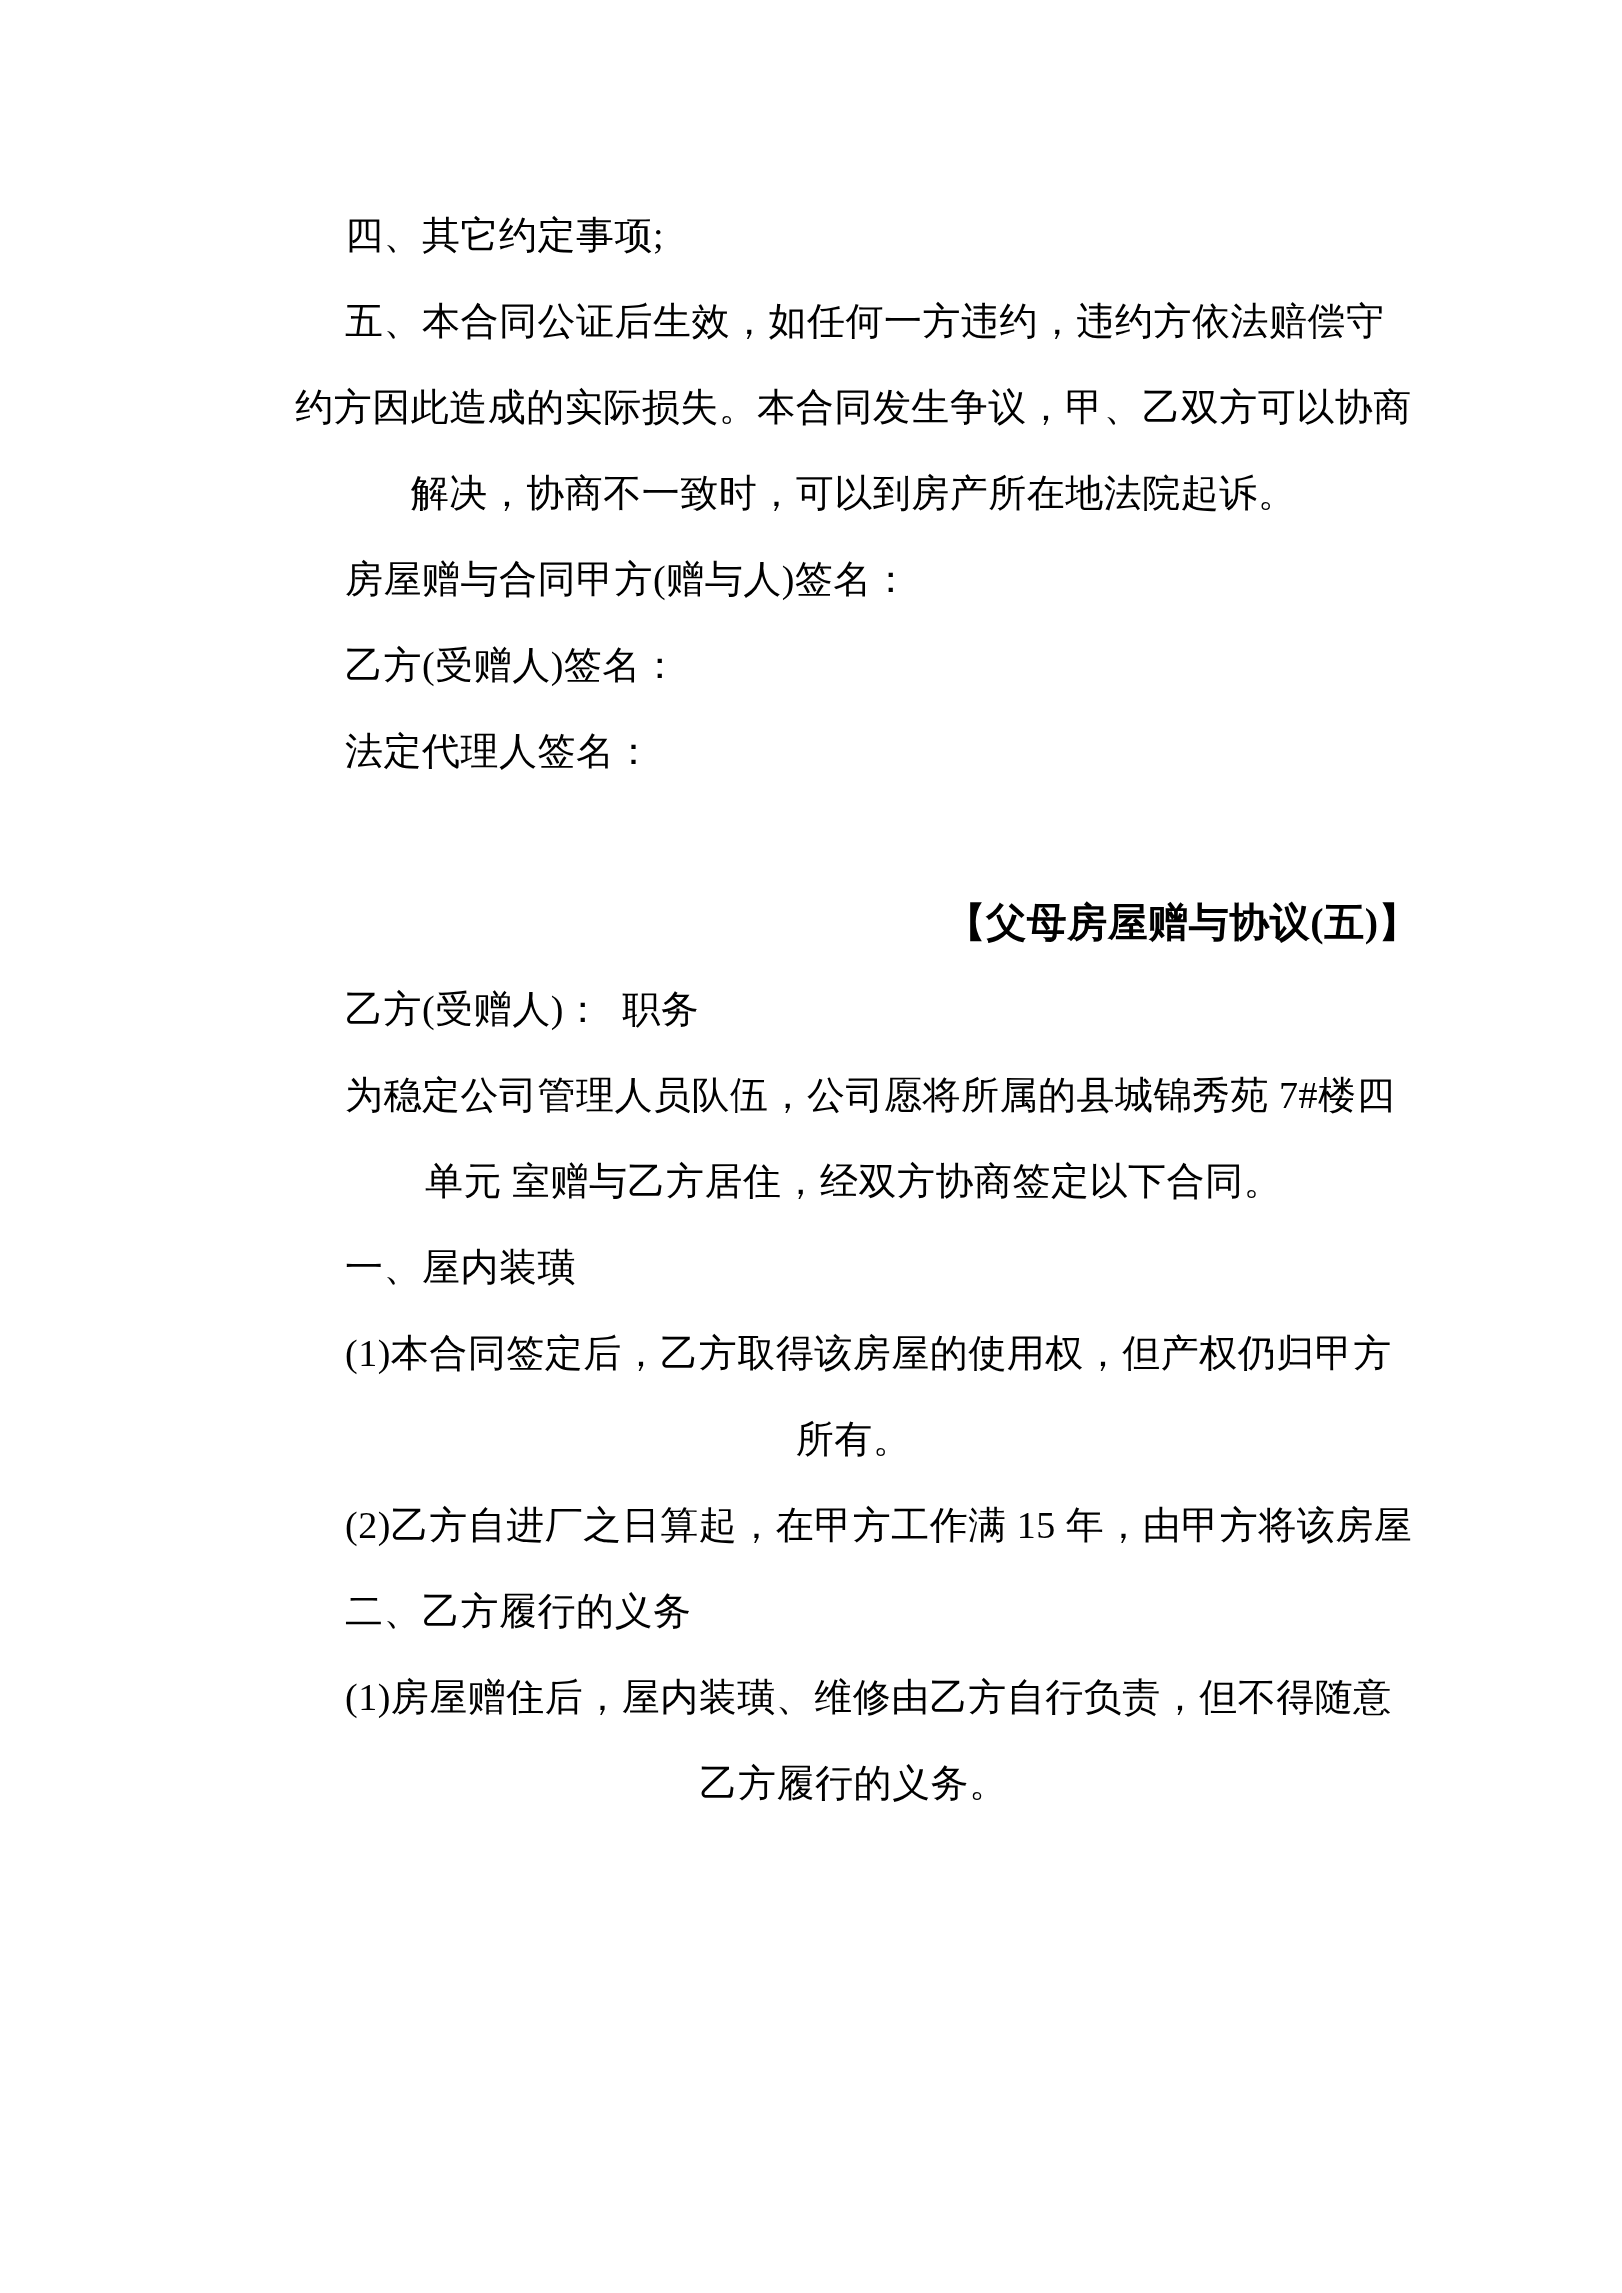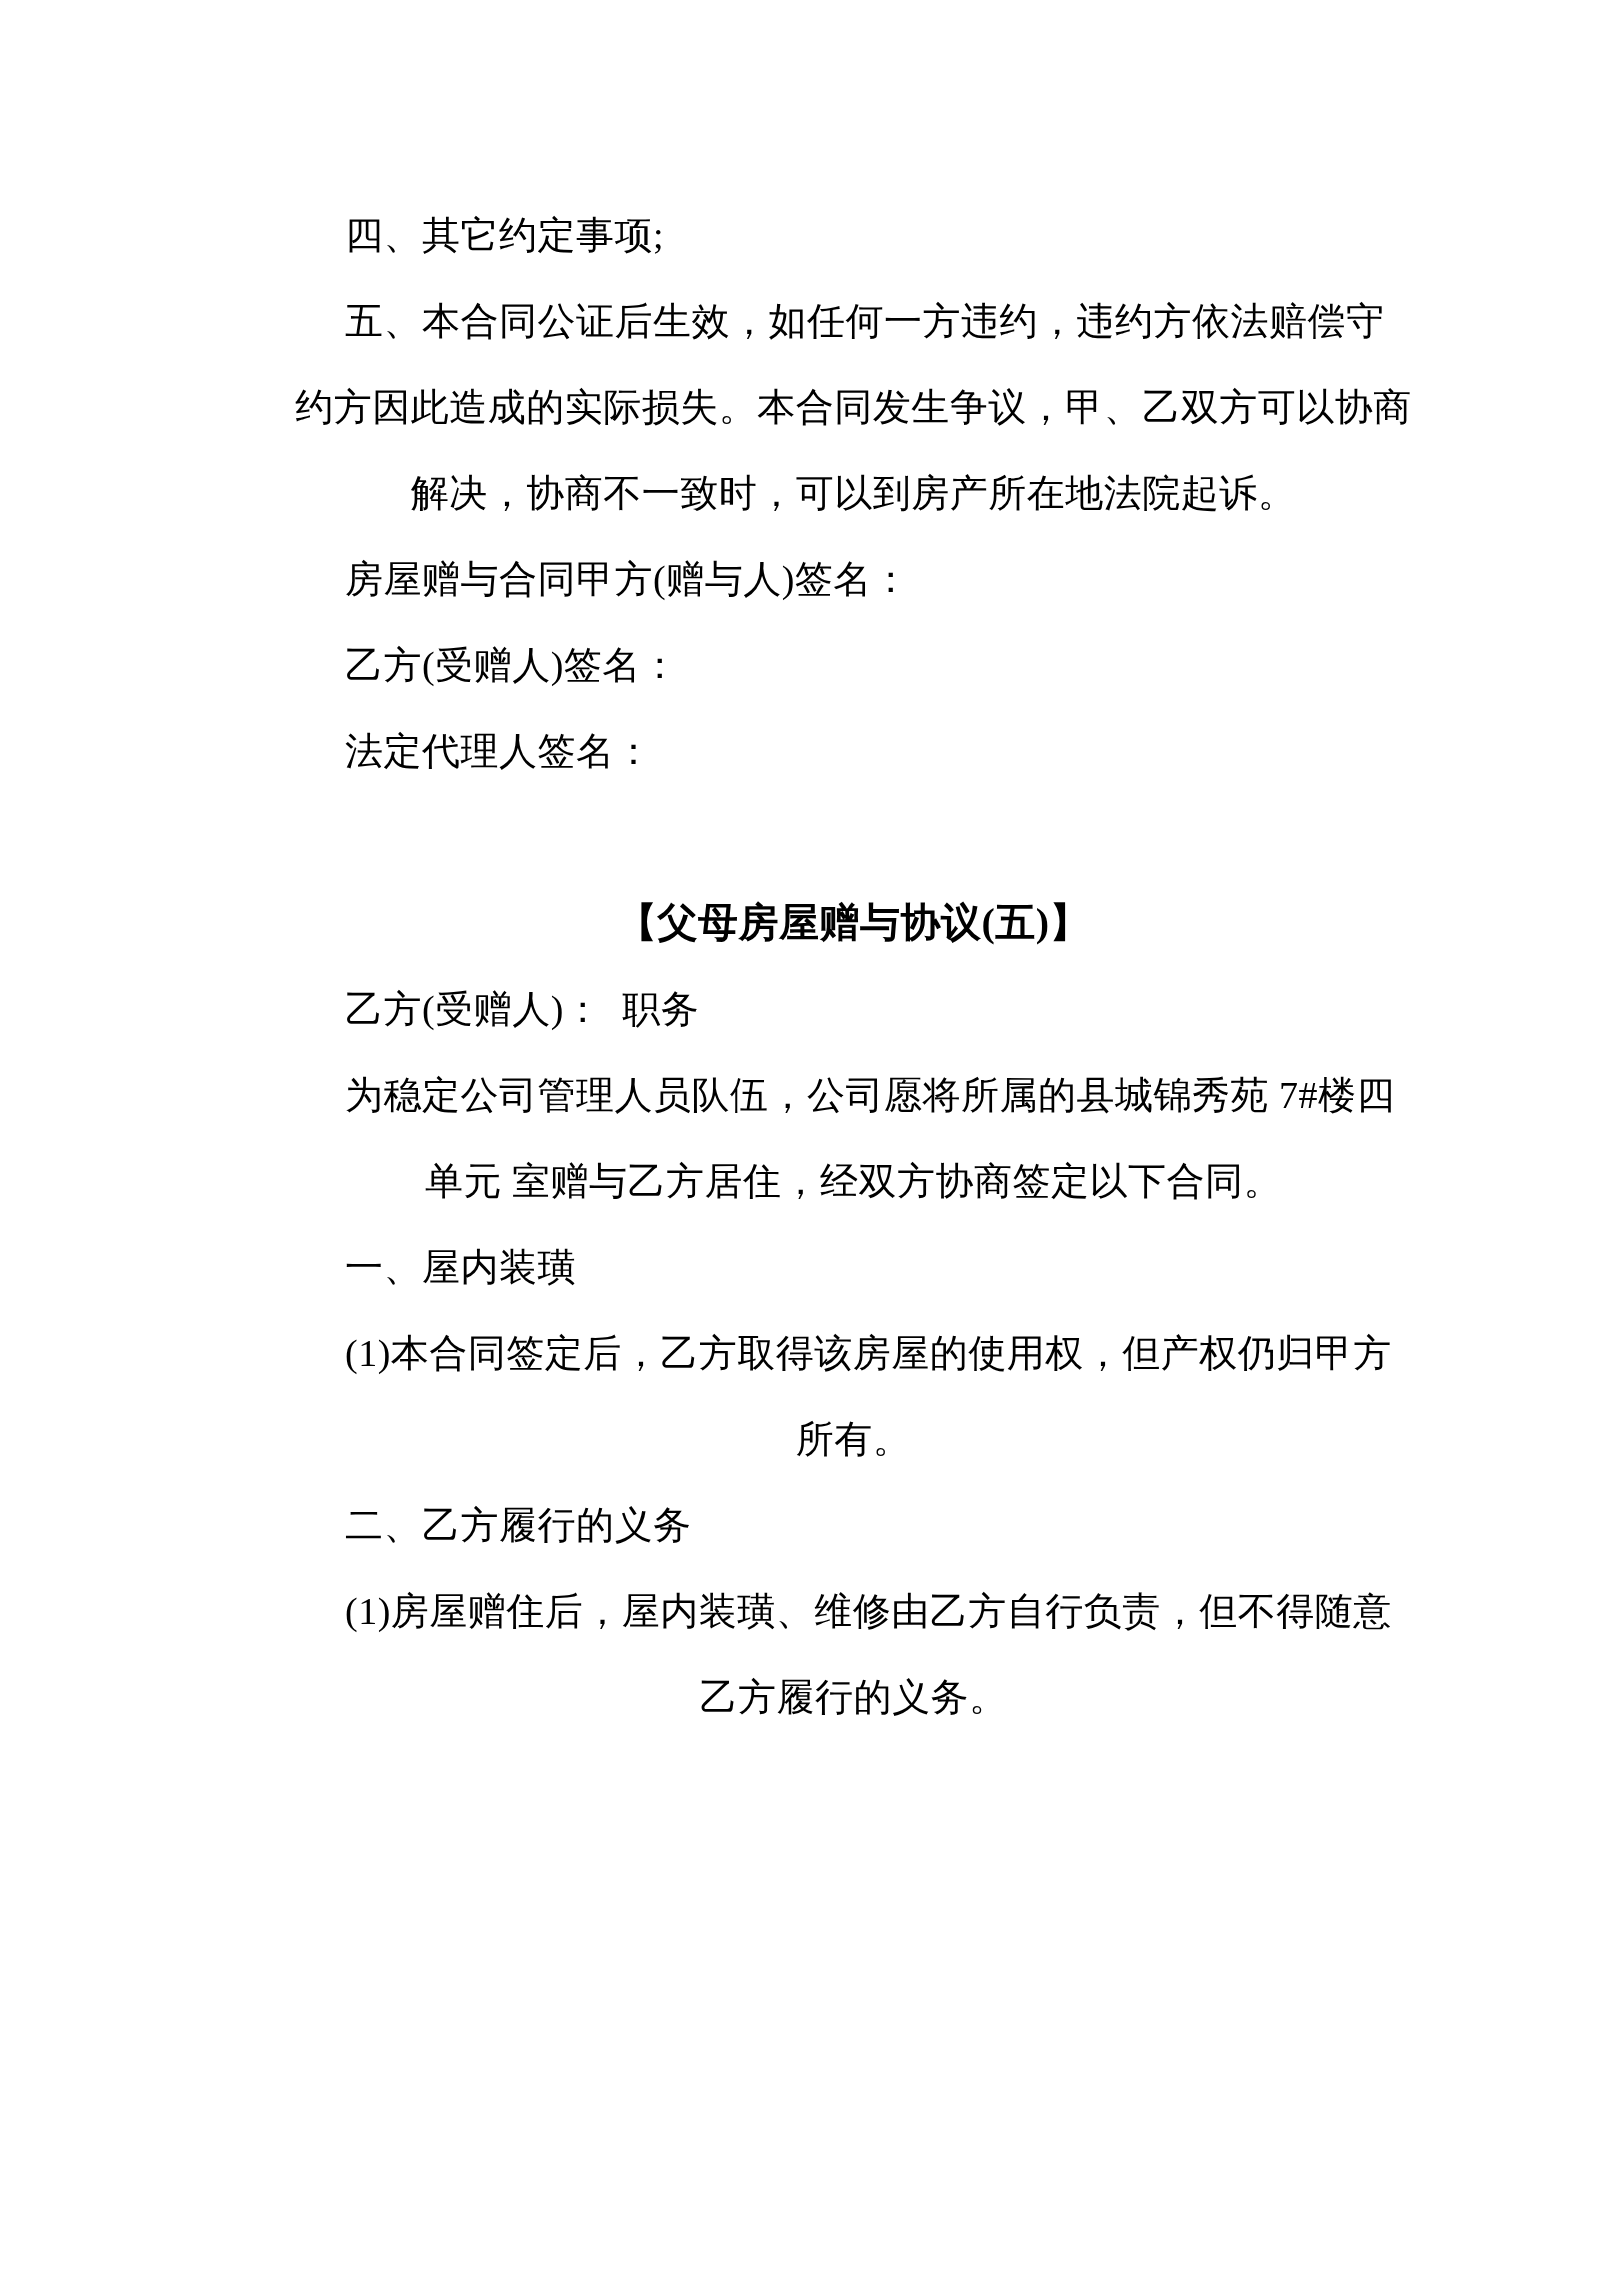--- a/index.html
+++ b/index.html
@@ -28,21 +28,21 @@
   }
   .doc > div.indent {
     text-indent: 57px;
   }
   .doc > div.flush {
     text-indent: 0;
     text-align: center;
   }
   .doc > div.heading {
     font-weight: bold;
-    text-align: center;
+    text-align: right;
     font-size: 40px;
     text-indent: 0;
   }
   .doc > div.blank {
     
   }
 </style>
 </head>
 <body>
 
@@ -56,18 +56,19 @@
     <div class="indent">乙方(受赠人)签名：</div>
     <div class="indent">法定代理人签名：</div>
     <div class="blank"></div>
     <div class="heading">【父母房屋赠与协议(五)】</div>
     <div class="indent">乙方(受赠人)：  职务</div>
     <div class="indent">为稳定公司管理人员队伍，公司愿将所属的县城锦秀苑 7#楼四</div>
     <div class="flush">单元 室赠与乙方居住，经双方协商签定以下合同。</div>
     <div class="indent">一、屋内装璜</div>
     <div class="indent">(1)本合同签定后，乙方取得该房屋的使用权，但产权仍归甲方</div>
     <div class="flush">所有。</div>
+    <div class="indent">(2)乙方自进厂之日算起，在甲方工作满 15 年，由甲方将该房屋</div>
     <div class="indent">二、乙方履行的义务</div>
     <div class="indent">(1)房屋赠住后，屋内装璜、维修由乙方自行负责，但不得随意</div>
     <div class="flush">乙方履行的义务。</div>
   </div>
 </div>
 
 
 </body></html>

